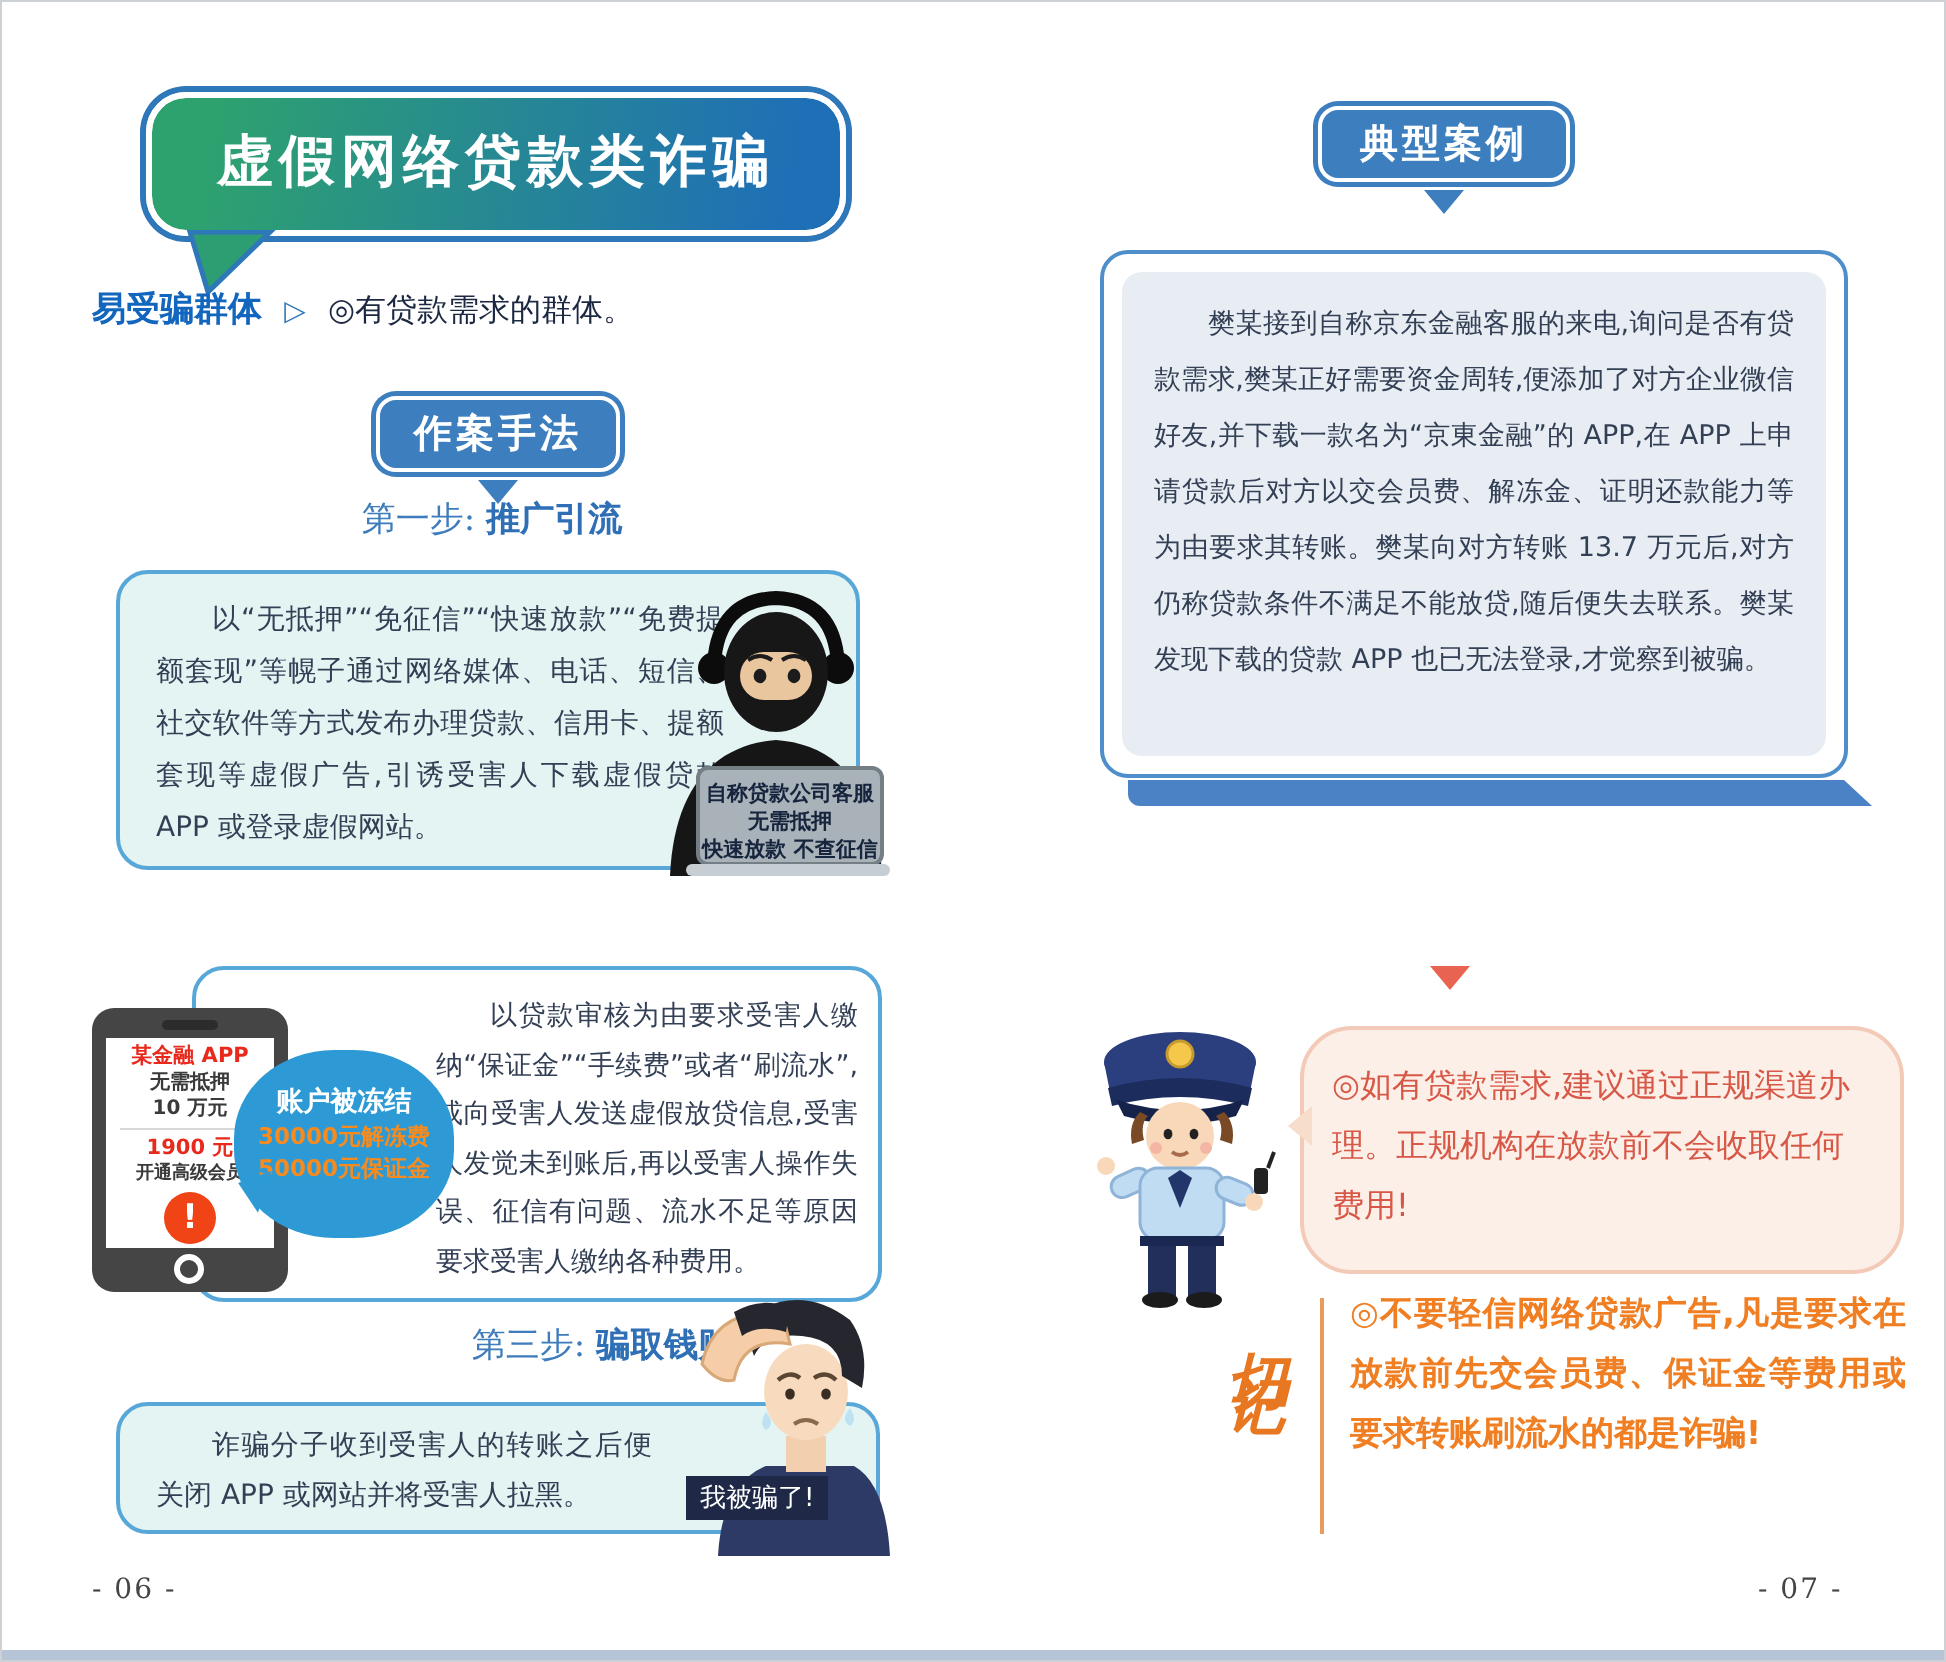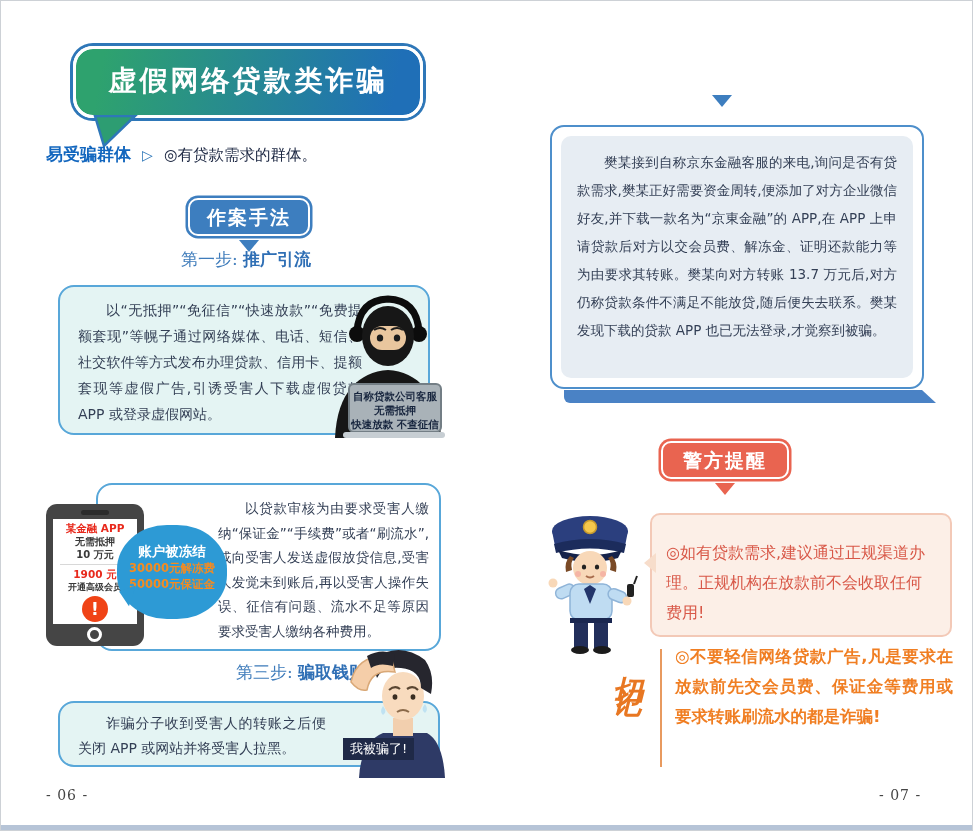--- a/index.html
+++ b/index.html
@@ -82,21 +82,21 @@
 
   
   .case-box { left:549px; top:124px; width:374px; height:264px; background:#fff;
     border:2px solid #4e8fcb; border-radius:14px; padding:9px; }
   .case-inner { width:100%; height:100%; background:#e7edf3; border-radius:10px; padding:12px 16px; }
   .case-text { color:#333f55; font-size:13.5px; line-height:28px; text-indent:2em; text-align:justify; }
   .case-bar { left:563px; top:389px; width:372px; height:13px; background:#4a82c5;
     border-radius:0 0 0 6px; clip-path:polygon(0 0, calc(100% - 14px) 0, 100% 100%, 0 100%); }
 
   .pink-bubble { left:649px; top:512px; width:302px; height:124px; background:#fcefe7;
-    border:2px solid #f3c9b7; border-radius:10px; padding:23px 14px; }
+    border:2px solid #f3c9b7; border-radius:26px; padding:13px 14px; }
   .pink-bubble:before { content:""; position:absolute; left:-18px; top:38px;
     border:10px solid transparent; border-right:12px solid #f7ddcb; }
   .pink-text { color:#d85848; font-size:16px; line-height:30px; }
 
   .remember-label { left:606px; top:650px; width:40px; color:#e87722;
     font-family:"DejaVu Serif","Liberation Serif",serif; font-style:italic; font-weight:bold;
     font-size:30px; writing-mode:vertical-rl; text-orientation:upright; letter-spacing:12px; }
   .remember-div { left:659px; top:648px; width:2px; height:118px; background:#e89a5f; }
   .remember-text { left:674px; top:641px; width:278px; color:#f07e22; font-weight:bold;
     font-size:16.5px; line-height:30px; text-align:justify; }
@@ -189,30 +189,30 @@
     <ellipse cx="58" cy="51" rx="2.4" ry="2.8" fill="#3a2e22"></ellipse>
     <ellipse cx="76" cy="51" rx="2.4" ry="2.8" fill="#3a2e22"></ellipse>
     <path d="M60 66 q6 -4 12 0" stroke="#8a6a4a" stroke-width="2" fill="none"></path>
     <path d="M88 58 q4 6 0 9 q-5 -3 0 -9" fill="#bfe2f2"></path>
     <path d="M46 60 q-4 6 0 9 q5 -3 0 -9" fill="#bfe2f2"></path>
   </svg>
   <div class="abs cry-label">我被骗了!</div>
 
   <div class="abs page-num" style="left:45px;top:786px;">- 06 -</div>
 
+  <div class="abs badge blue" style="left:658px;top:52px;width:126px;height:38px;line-height:34px;">典型案例</div>
   <div class="abs tail-down blue" style="left:711px;top:94px;"></div>
 
   <div class="abs case-box">
     <div class="case-inner">
       <div class="case-text">樊某接到自称京东金融客服的来电,询问是否有贷款需求,樊某正好需要资金周转,便添加了对方企业微信好友,并下载一款名为“京東金融”的 APP,在 APP 上申请贷款后对方以交会员费、解冻金、证明还款能力等为由要求其转账。樊某向对方转账 13.7 万元后,对方仍称贷款条件不满足不能放贷,随后便失去联系。樊某发现下载的贷款 APP 也已无法登录,才觉察到被骗。</div>
     </div>
   </div>
   <div class="abs case-bar"></div>
 
-  <div class="abs badge red" style="left:660px;top:440px;width:128px;height:38px;line-height:34px;">警方提醒</div>
   <div class="abs tail-down red" style="left:714px;top:482px;"></div>
 
   <svg class="abs" style="left:527px;top:503px;" width="128" height="150" viewBox="0 0 128 150">
     <ellipse cx="62" cy="27" rx="38" ry="15" fill="#2b3f7e"></ellipse>
     <path d="M24 27 L100 27 L97 42 Q62 32 27 42 Z" fill="#2b3f7e"></path>
     <path d="M26 40 Q62 30 98 40 L96 49 Q62 40 28 49 Z" fill="#1c2c5c"></path>
     <circle cx="62" cy="23" r="6.5" fill="#f5c84c" stroke="#c79a2e" stroke-width="1.5"></circle>
     <path d="M30 46 Q62 56 94 46 L90 54 Q62 62 34 54 Z" fill="#15224a"></path>
     <path d="M42 52 q-6 6 -4 16 l6 -2 q-2 -8 2 -12 z" fill="#7a4a26"></path>
     <path d="M84 52 q6 6 4 16 l-6 -2 q2 -8 -2 -12 z" fill="#7a4a26"></path>

